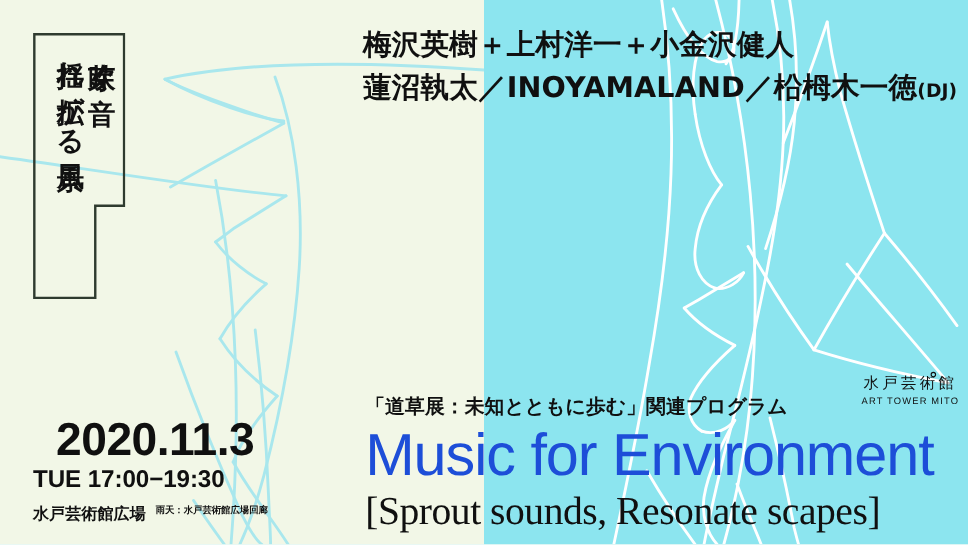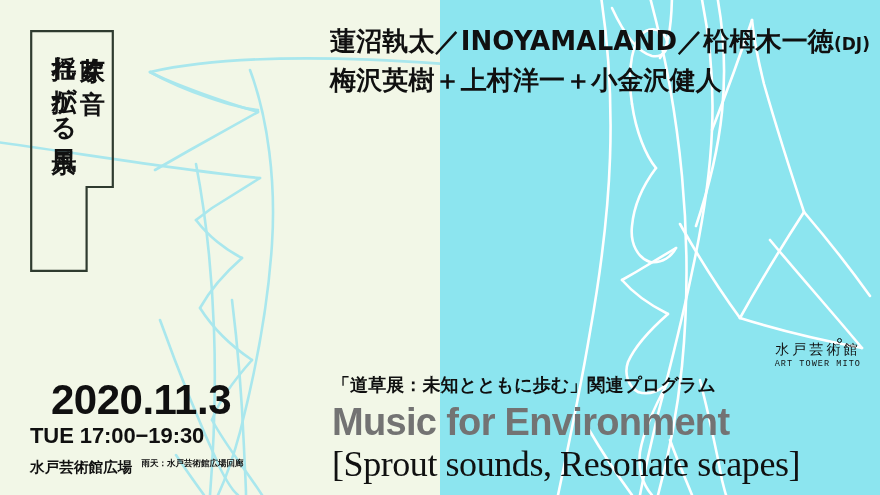--- a/index.html
+++ b/index.html
@@ -155,43 +155,43 @@
   }
   .program-tag {
     font-size: 18px;
     font-weight: 700;
     color: #101010;
     letter-spacing: 0.005em;
     margin-bottom: 6px;
     font-family: "DejaVu Sans", "Liberation Sans", sans-serif;
   }
   .main-title {
-    font-size: 38px;
-    font-weight: 700;
-    color: #737373;
+    font-size: 54px;
+    font-weight: 400;
+    color: #1d4ed8;
     letter-spacing: -0.018em;
     line-height: 1.02;
     white-space: nowrap;
     font-family: "Liberation Sans", "DejaVu Sans", sans-serif;
   }
   .main-subtitle {
     font-size: 36px;
     font-weight: 400;
     color: #101010;
     letter-spacing: -0.012em;
     line-height: 1.22;
     margin-top: 1px;
     white-space: nowrap;
     font-family: Liberation Serif, serif;
   }
 
   
   .logo {
     position: absolute;
-    right: 19px;
+    right: 8px;
     top: 341px;
     text-align: center;
     line-height: 1;
   }
   .logo-jp {
     font-size: 14px;
     font-weight: 500;
     color: #101010;
     letter-spacing: 0.22em;
     font-family: "DejaVu Sans", "Liberation Sans", sans-serif;
@@ -207,21 +207,21 @@
     border: 1px solid #101010;
     border-radius: 50%;
     box-sizing: border-box;
   }
   .logo-en {
     font-size: 8.5px;
     font-weight: 500;
     color: #101010;
     letter-spacing: 0.125em;
     margin-top: 3px;
-    font-family: Liberation Mono, monospace;
+    font-family: Liberation Sans, sans-serif;
   }
 </style>
 </head>
 <body>
 
 <div id="poster">
 
   <div class="bg-left"></div>
   <div class="bg-right"></div>
 
@@ -279,22 +279,22 @@
     <svg class="title-box-outline" viewBox="0 0 84 242" preserveAspectRatio="none" xmlns="http://www.w3.org/2000/svg">
       <path d="M1.2 1.2 H82.8 V157 H56.6 V240.8 H1.2 Z" fill="none" stroke="#2f3b2f" stroke-width="2.2"></path>
     </svg>
     <div class="title-vertical-text">
       <div class="vcol vcol-1">芽吹く音、</div>
       <div class="vcol vcol-2">揺れ拡がる風景</div>
     </div>
   </div>
 
   <div class="performers">
+    <div class="performer-line">梅沢英樹＋上村洋一＋小金沢健人</div>
     <div class="performer-line"><span>蓮沼執太／INOYAMALAND／柗栂木一徳</span><span class="dj-suffix">(DJ)</span></div>
-    <div class="performer-line">梅沢英樹＋上村洋一＋小金沢健人</div>
   </div>
 
   <div class="date-block">
     <div class="date-main">2020.11.3</div>
     <div class="date-time">TUE 17:00−19:30</div>
     <div class="venue-row">
       <div class="venue-name">水戸芸術館広場</div>
       <div class="venue-note">雨天：水戸芸術館広場回廊</div>
     </div>
   </div>

